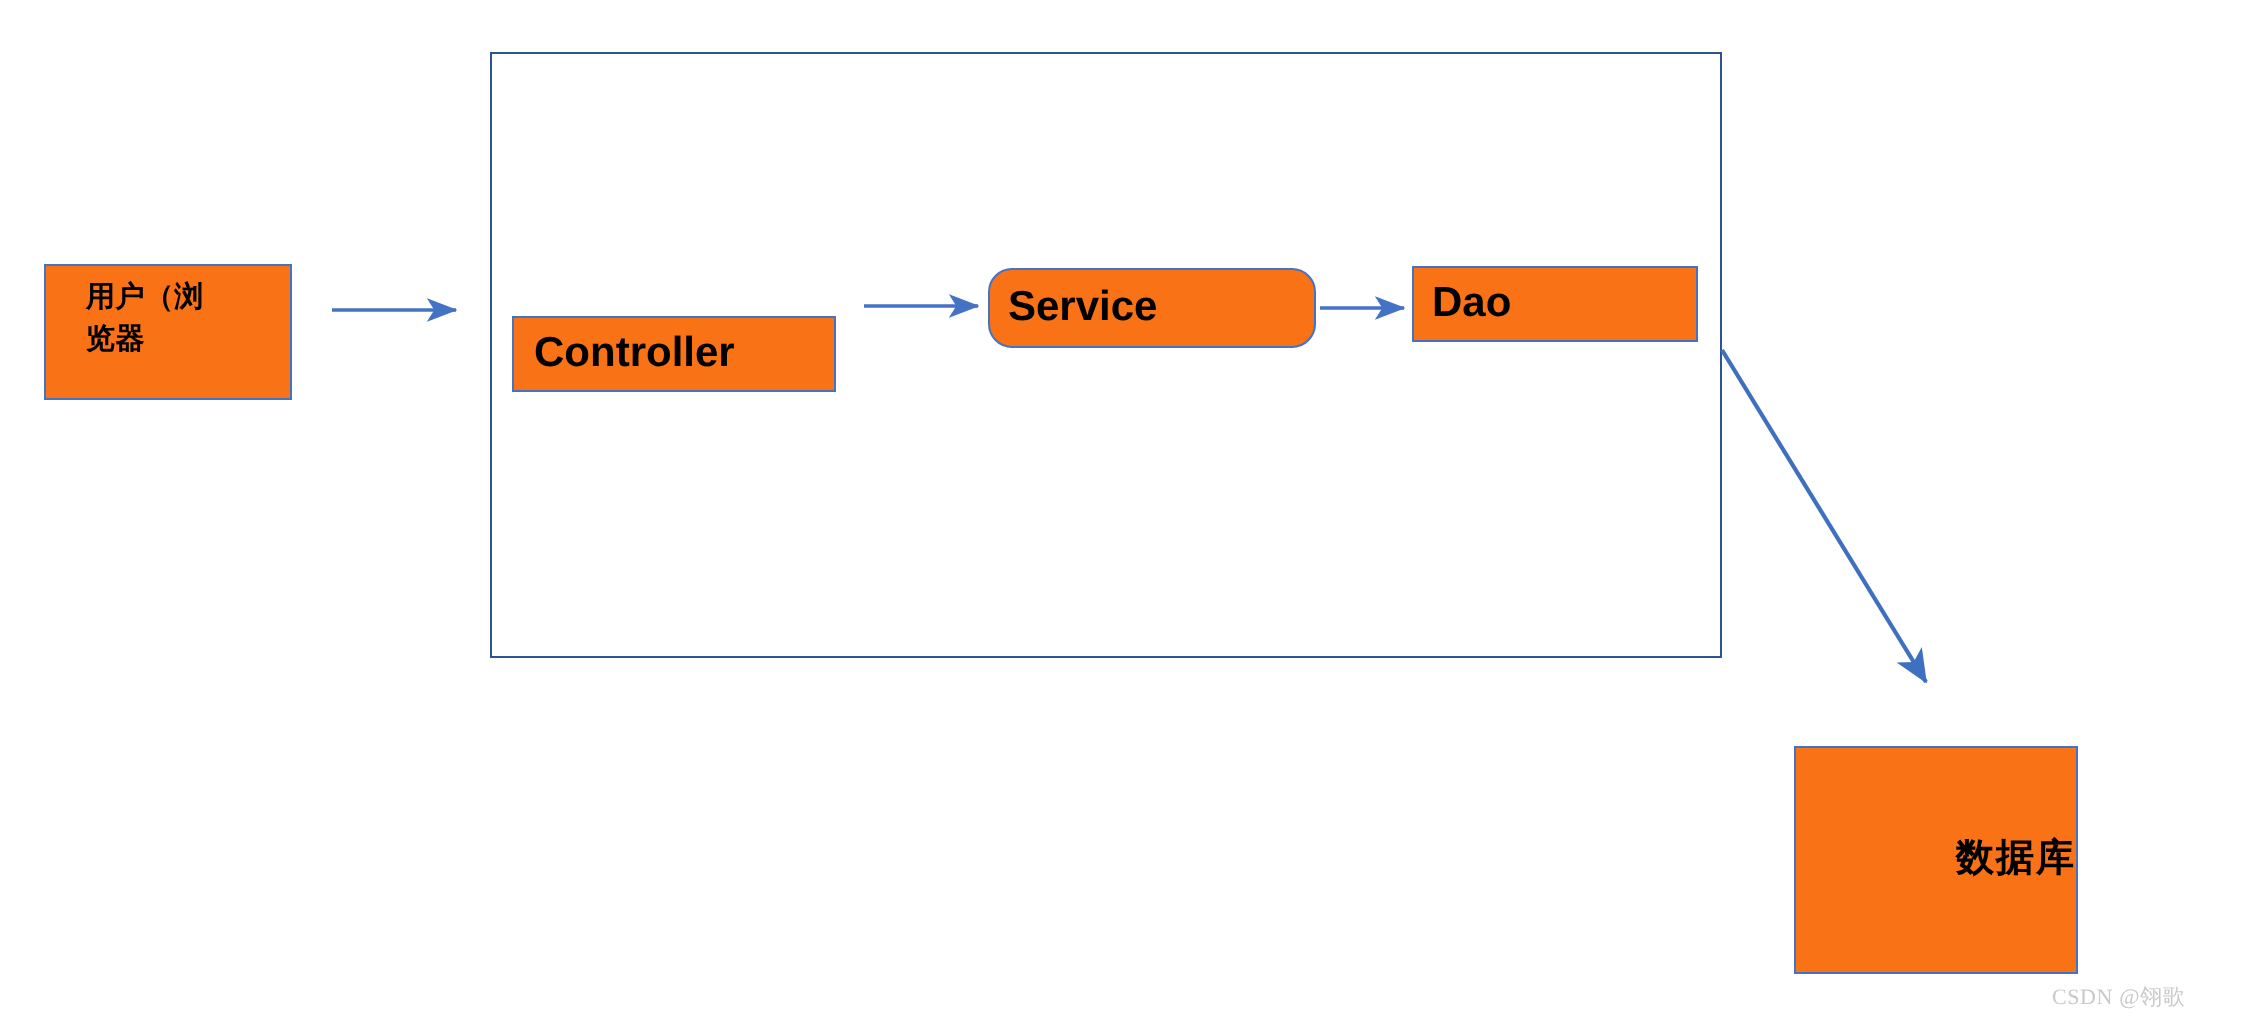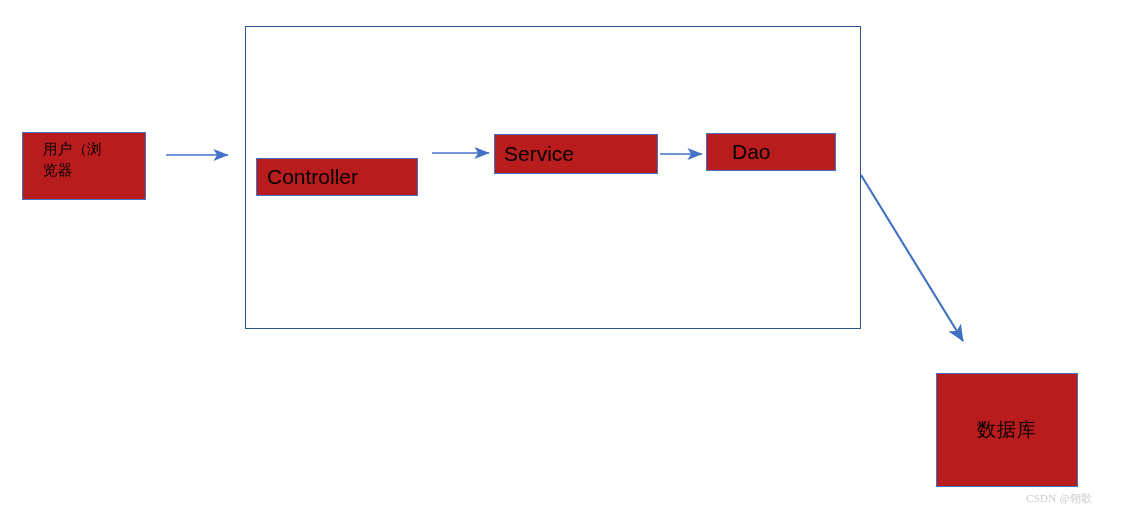--- a/index.html
+++ b/index.html
@@ -14,26 +14,27 @@
   #canvas {
     position: relative;
     width: 1130px;
     height: 516px;
     background: #ffffff;
     overflow: hidden;
   }
   .node {
     position: absolute;
     box-sizing: border-box;
-    background: #b91c1c;
+    background: #f97316;
     border: 1px solid #4472c4;
     display: flex;
     align-items: center;
     color: #000000;
     line-height: 1.22;
+    font-weight: bold;
   }
   .node-label {
     display: block;
     white-space: pre-line;
   }
 
   
   #node-user {
     left: 22px;
     top: 132px;
@@ -71,39 +72,40 @@
     margin-top: 25px;
   }
   #node-controller .node-label { font-size: 21px; }
 
   #node-service {
     left: 494px;
     top: 134px;
     width: 164px;
     height: 40px;
     padding-left: 9px;
+    border-radius: 12px;
   }
   #node-service .node-label { font-size: 21px; }
 
   #node-dao {
     left: 706px;
     top: 133px;
-    width: 130px;
+    width: 143px;
     height: 38px;
-    padding-left: 25px;
+    padding-left: 9px;
   }
   #node-dao .node-label { font-size: 21px; }
 
   
   #node-database {
-    left: 936px;
+    left: 897px;
     top: 373px;
     width: 142px;
     height: 114px;
-    justify-content: center;
+    justify-content: flex-end;
   }
   #node-database .node-label {
     font-size: 19px;
     letter-spacing: 1px;
   }
 
   
   #connectors {
     position: absolute;
     left: 0;

